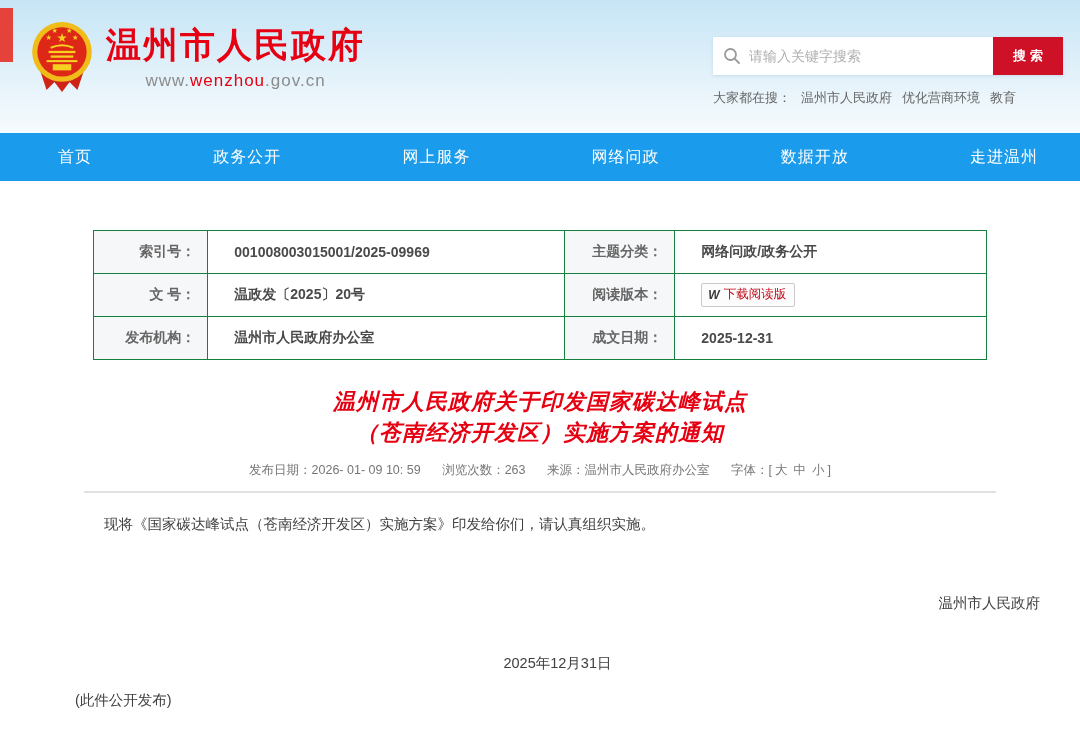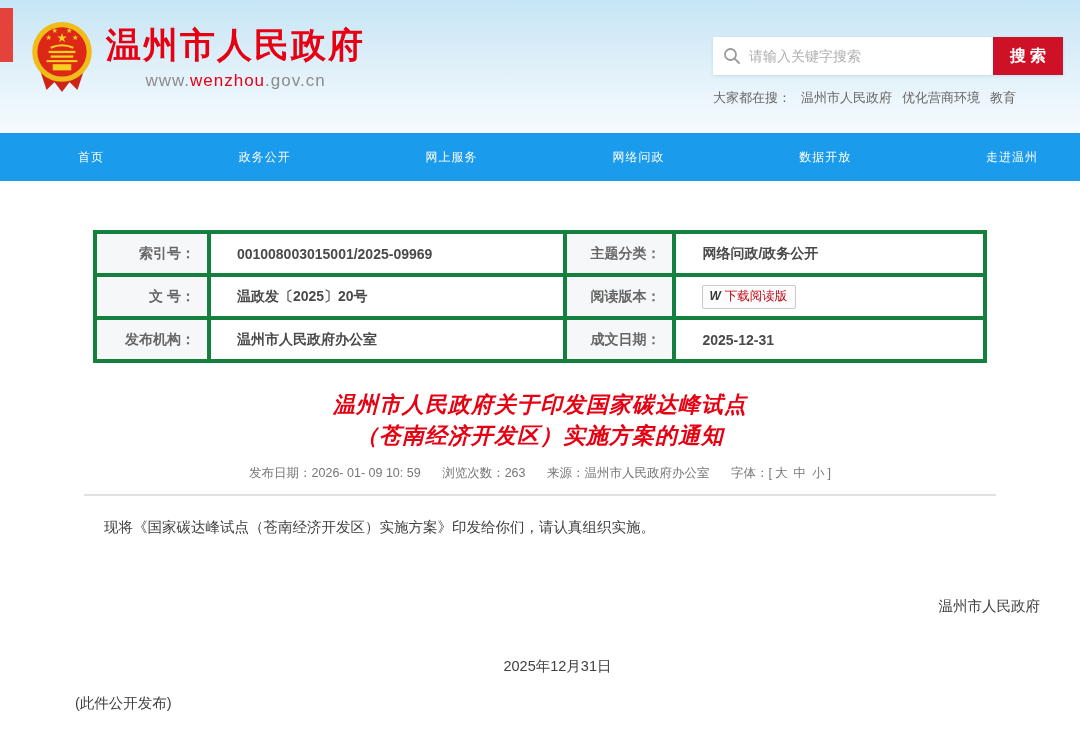--- a/index.html
+++ b/index.html
@@ -18,34 +18,34 @@
   .site-title { font-size:35px; font-weight:bold; color:#e60012; letter-spacing:2px; line-height:38px; }
   .site-url { margin-top:7px; font-size:17px; font-weight:normal; color:#8c8c8c; letter-spacing:1px; }
   .site-url .hl { color:#e60012; }
 
   .search-area { position:absolute; right:17px; top:37px; width:350px; }
   .search-row { display:flex; height:38px; box-shadow:0 1px 3px rgba(120,160,190,.25); }
   .search-box { flex:1; background:#fff; display:flex; align-items:center; padding:0 10px; }
   .search-box svg { flex:none; margin-right:8px; }
   .search-box input { border:none; outline:none; width:100%; font-size:14px; color:#c2410c; background:transparent; font-family:inherit; }
   .search-box input::placeholder { color:#b0b0b0; }
-  .search-btn { width:70px; border:none; background:#ce1126; color:#fff; font-size:16px; font-weight:bold; letter-spacing:4px; padding-left:4px; cursor:pointer; font-family:Liberation Serif, serif; }
+  .search-btn { width:70px; border:none; background:#ce1126; color:#fff; font-size:13px; font-weight:bold; letter-spacing:4px; padding-left:4px; cursor:pointer; font-family:Liberation Serif, serif; }
   .hot-search { margin-top:14px; font-size:13px; color:#666; white-space:nowrap; }
   .hot-search a { color:#666; text-decoration:none; margin-left:10px; cursor:pointer; }
   .hot-search .hs-label { margin-left:0; }
 
   
   .main-nav { height:48px; background:#1b9beb; display:flex; align-items:center; justify-content:space-between; padding:0 42px 0 58px; }
-  .main-nav a { color:#fff; font-size:12px; text-decoration:none; cursor:pointer; letter-spacing:1px;margin-left:20px; }
+  .main-nav a { color:#fff; font-size:16px; text-decoration:none; cursor:pointer; letter-spacing:1px; }
 
   
   .content { background:#fff; }
   .meta-wrap { padding:49px 93px 0; }
   .meta-table { width:100%; border-collapse:collapse; font-size:14px; }
-  .meta-table td { border:4px solid #15803d; height:43px; }
+  .meta-table td { border:1px solid #15803d; height:43px; }
   .meta-table td.lbl { background:#f6f7f9; width:12.8%; text-align:right; padding-right:12px; color:#666; font-weight:bold; }
   .meta-table td.lbl2 { width:12.3%; }
   .meta-table td.val { padding-left:26px; color:#4a4a4a; font-weight:bold; width:40%; }
   .meta-table td.val2 { width:35%; }
   .download-btn { display:inline-flex; align-items:center; gap:4px; border:1px solid #c9c9c9; background:#fcfcfc; border-radius:2px; padding:2px 8px 3px 6px; font-size:12.5px; color:#c00715; cursor:pointer; font-family:inherit; }
   .download-btn .w-ic { color:#3a3a3a; font-weight:bold; font-size:12px; font-style:italic; }
 
   .doc-title { margin-top:26px; text-align:center; color:#e60012; font-size:22px; font-weight:bold; line-height:31px; letter-spacing:1px;font-style:italic; }
 
   .info-line { margin-top:14px; text-align:center; font-size:12.5px; color:#767676; }

